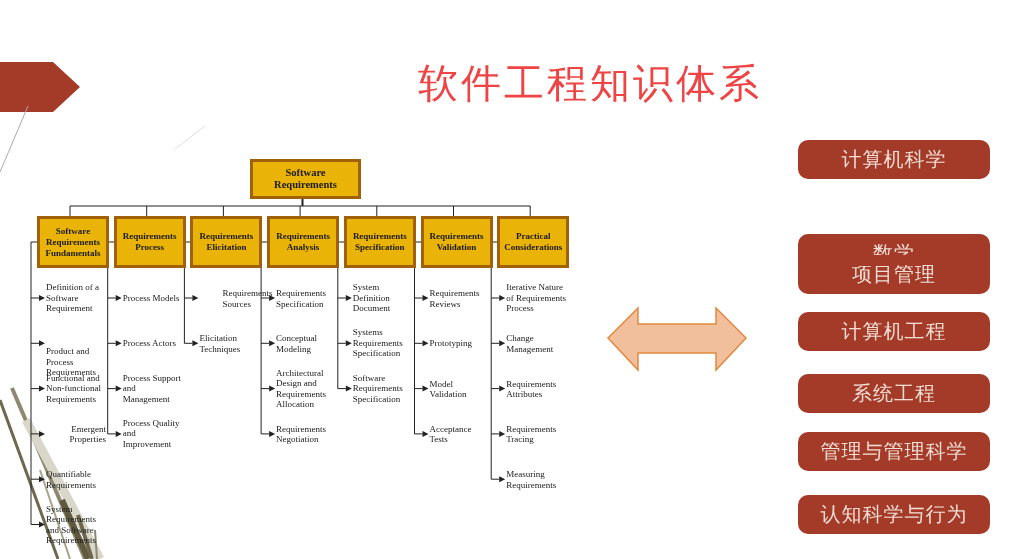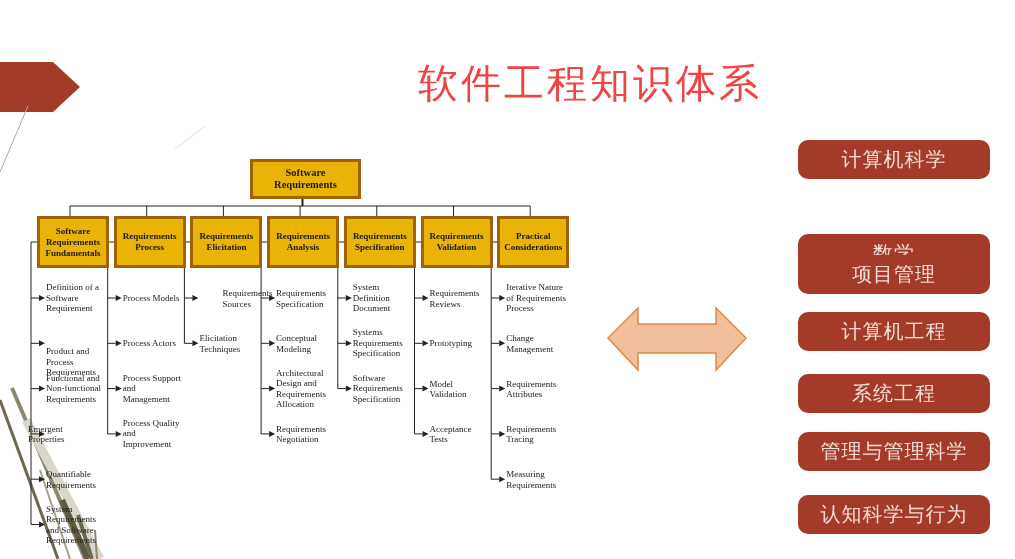--- a/index.html
+++ b/index.html
@@ -143,21 +143,21 @@
         <polygon points="499.20000000000005,430.9 505.20000000000005,433.9 499.20000000000005,436.9" fill="#222222"></polygon>
         <line x1="491.20000000000005" y1="479.2" x2="499.20000000000005" y2="479.2" stroke="#222222" stroke-width="1"></line>
         <polygon points="499.20000000000005,476.2 505.20000000000005,479.2 499.20000000000005,482.2" fill="#222222"></polygon>
       </svg>
     <div id="root-box" class="dbox">Software Requirements</div>
 
   <div class="dbox col-header" style="left: 37px;">Software Requirements Fundamentals</div>
       <div class="tree-item" style="left: 46px; top: 298px;">Definition of a Software Requirement</div>
       <div class="tree-item" style="left: 46px; top: 362px;">Product and Process Requirements</div>
       <div class="tree-item" style="left: 46px; top: 388.6px;">Functional and Non-functional Requirements</div>
-      <div class="tree-item" style="left: 28px; top: 433.9px;">Emergent Properties</div>
+      <div class="tree-item" style="left: 46px; top: 433.9px; text-align: right;">Emergent Properties</div>
       <div class="tree-item" style="left: 46px; top: 479.2px;">Quantifiable Requirements</div>
       <div class="tree-item" style="left: 46px; top: 524.5px;">System Requirements and Software Requirements</div>
       <div class="dbox col-header" style="left: 113.7px;">Requirements Process</div>
       <div class="tree-item" style="left: 122.7px; top: 298px;">Process Models</div>
       <div class="tree-item" style="left: 122.7px; top: 343.3px;">Process Actors</div>
       <div class="tree-item" style="left: 122.7px; top: 388.6px;">Process Support and Management</div>
       <div class="tree-item" style="left: 122.7px; top: 433.9px;">Process Quality and Improvement</div>
       <div class="dbox col-header" style="left: 190.4px;">Requirements Elicitation</div>
       <div class="tree-item" style="left: 199.4px; top: 298px; margin-left: 23px;">Requirements Sources</div>
       <div class="tree-item" style="left: 199.4px; top: 343.3px;">Elicitation Techniques</div>

